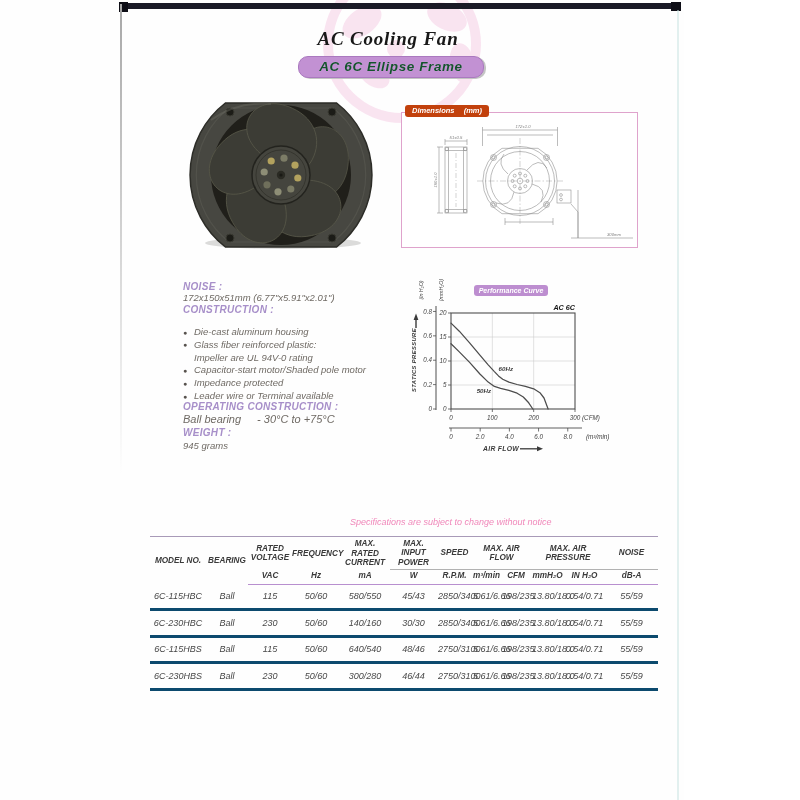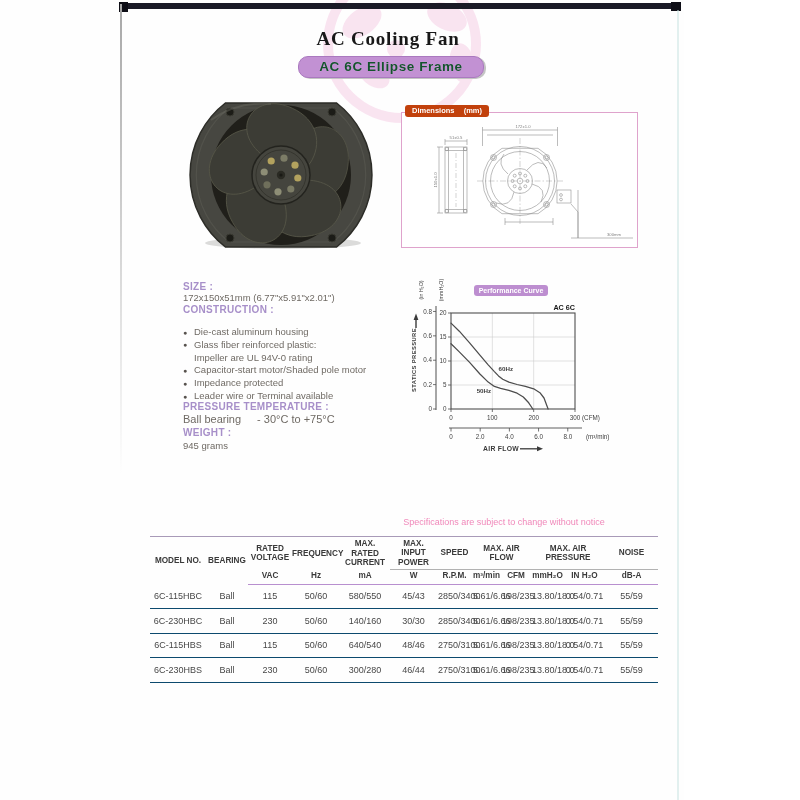--- a/index.html
+++ b/index.html
@@ -1,17 +1,17 @@
 <!DOCTYPE html>
 <html><head>
 <meta charset="utf-8">
 <style>
   html,body{margin:0;padding:0;background:#ffffff;}
   #page{position:relative;width:684px;height:800px;background:#fefefe;overflow:hidden;
-        font-family:"Liberation Sans",sans-serif;}
+        font-family:"Liberation Sans",sans-serif;font-style:italic;}
   
   .scan-top{position:absolute;left:120px;top:3px;width:558px;height:6px;background:#1a1a26;}
   .scan-top-l{position:absolute;left:119px;top:2px;width:9px;height:10px;background:#0e0e16;}
   .scan-top-r{position:absolute;left:671px;top:2px;width:10px;height:9px;background:#0e0e16;}
   .scan-left{position:absolute;left:120px;top:4px;width:2px;height:470px;
              background:linear-gradient(#a8a8a8,rgba(200,200,200,0));}
   .scan-right{position:absolute;left:677px;top:10px;width:2px;height:790px;background:rgba(203,228,226,0.55);}
   
   .title{position:absolute;left:108px;top:28px;width:560px;text-align:center;
          font-family:"Liberation Serif",serif;font-weight:bold;font-size:19px;
@@ -37,30 +37,30 @@
   .temp-row .rng{margin-left:16px;}
   
   .curve-badge{position:absolute;left:474px;top:285px;width:74px;height:11px;border-radius:3px;
             background:#bd8ed0;color:#fff;font-size:7px;font-weight:bold;line-height:11px;text-align:center;}
   #curve-svg{position:absolute;left:403px;top:268px;}
   
   .spec-badge{position:absolute;left:155px;top:512px;width:170px;height:21px;border-radius:11px;
             background:linear-gradient(#cb9fd9,#b078c5);border:1px solid #9c6cb4;
             box-shadow:2px 1px 0 #c9c9c9, inset 0 1px 0 rgba(255,255,255,0.5);
             color:#fff;font-weight:bold;font-size:14px;line-height:20px;text-align:center;letter-spacing:0.5px;}
-  .spec-note{position:absolute;left:350px;top:517px;width:308px;text-align:center;
+  .spec-note{position:absolute;left:350px;top:517px;width:308px;text-align:left;
             font-size:9px;color:#f088ba;}
   .spec-table{position:absolute;left:150px;top:536px;width:508px;border-collapse:collapse;
             table-layout:fixed;border-top:1.5px solid #a89ab8;}
   .spec-table th{font-size:8.2px;font-weight:bold;color:#3a3a3a;line-height:1.15;
             text-align:center;vertical-align:middle;padding:2px 0;}
   .spec-table .u-row th{padding:1px 0 3px 0;border-bottom:1.5px solid #b88fcf;}
   .spec-table th.gline{border-bottom:1px solid #b2b2b2;}
   .spec-table td{font-size:9px;color:#474747;text-align:center;height:21.5px;
-            border-bottom:1px solid #0c4a6e;white-space:nowrap;}
+            border-bottom:3px solid #0c4a6e;white-space:nowrap;}
 </style>
 </head>
 <body>
 
 <div id="page">
 
   <svg style="position:absolute;left:310px;top:0;" width="190" height="125" viewBox="0 0 190 125">
     <g opacity="0.55">
       <circle cx="92" cy="44" r="74" fill="none" stroke="#f6cfe6" stroke-width="10"></circle>
       <ellipse cx="52" cy="22" rx="22" ry="13" fill="#f6cfe6" transform="rotate(-35 52 22)"></ellipse>
@@ -186,32 +186,32 @@
         <line x1="152" y1="106" x2="152" y2="113"></line>
     </g>
     <g font-size="4.2" fill="#838383" font-family="Liberation Sans, sans-serif">
       <text x="55" y="27" text-anchor="middle">51±0.5</text>
       <text x="36" y="68" text-anchor="middle" transform="rotate(-90 36 68)">150±1.0</text>
       <text x="122" y="16" text-anchor="middle">172±1.0</text>
       <text x="213" y="124" text-anchor="middle">300mm</text>
     </g>
   </svg>
 
-  <div class="lbl" style="top:281px">SIZE :</div>
+  <div class="lbl" style="top:281px">NOISE :</div>
   <div class="val" style="top:292px">172x150x51mm (6.77"x5.91"x2.01")</div>
   <div class="lbl" style="top:304px">CONSTRUCTION :</div>
   <div class="c-list">
       <div class="c-item"><span class="c-bullet">●</span><span>Die-cast aluminum housing</span></div>
       <div class="c-item"><span class="c-bullet">●</span><span>Glass fiber reinforced plastic:</span></div>
       <div class="c-item"><span class="c-bullet"></span><span>Impeller are UL 94V-0 rating</span></div>
       <div class="c-item"><span class="c-bullet">●</span><span>Capacitor-start motor/Shaded pole motor</span></div>
       <div class="c-item"><span class="c-bullet">●</span><span>Impedance protected</span></div>
       <div class="c-item"><span class="c-bullet">●</span><span>Leader wire or Terminal available</span></div>
     </div>
-  <div class="lbl" style="top:401px">PRESSURE TEMPERATURE :</div>
+  <div class="lbl" style="top:401px">OPERATING CONSTRUCTION :</div>
   <div class="temp-row">
     <span>Ball bearing</span>
     <span class="rng">- 30°C to +75°C</span>
   </div>
   <div class="lbl" style="top:427px">WEIGHT :</div>
   <div class="val" style="top:440px">945 grams</div>
 
   <svg id="curve-svg" width="250" height="196" viewBox="0 0 250 196">
       <line x1="89.33333333333334" y1="45" x2="89.33333333333334" y2="141" stroke="#cfcfcf" stroke-width="0.6"></line>
       <line x1="130.66666666666669" y1="45" x2="130.66666666666669" y2="141" stroke="#cfcfcf" stroke-width="0.6"></line>

